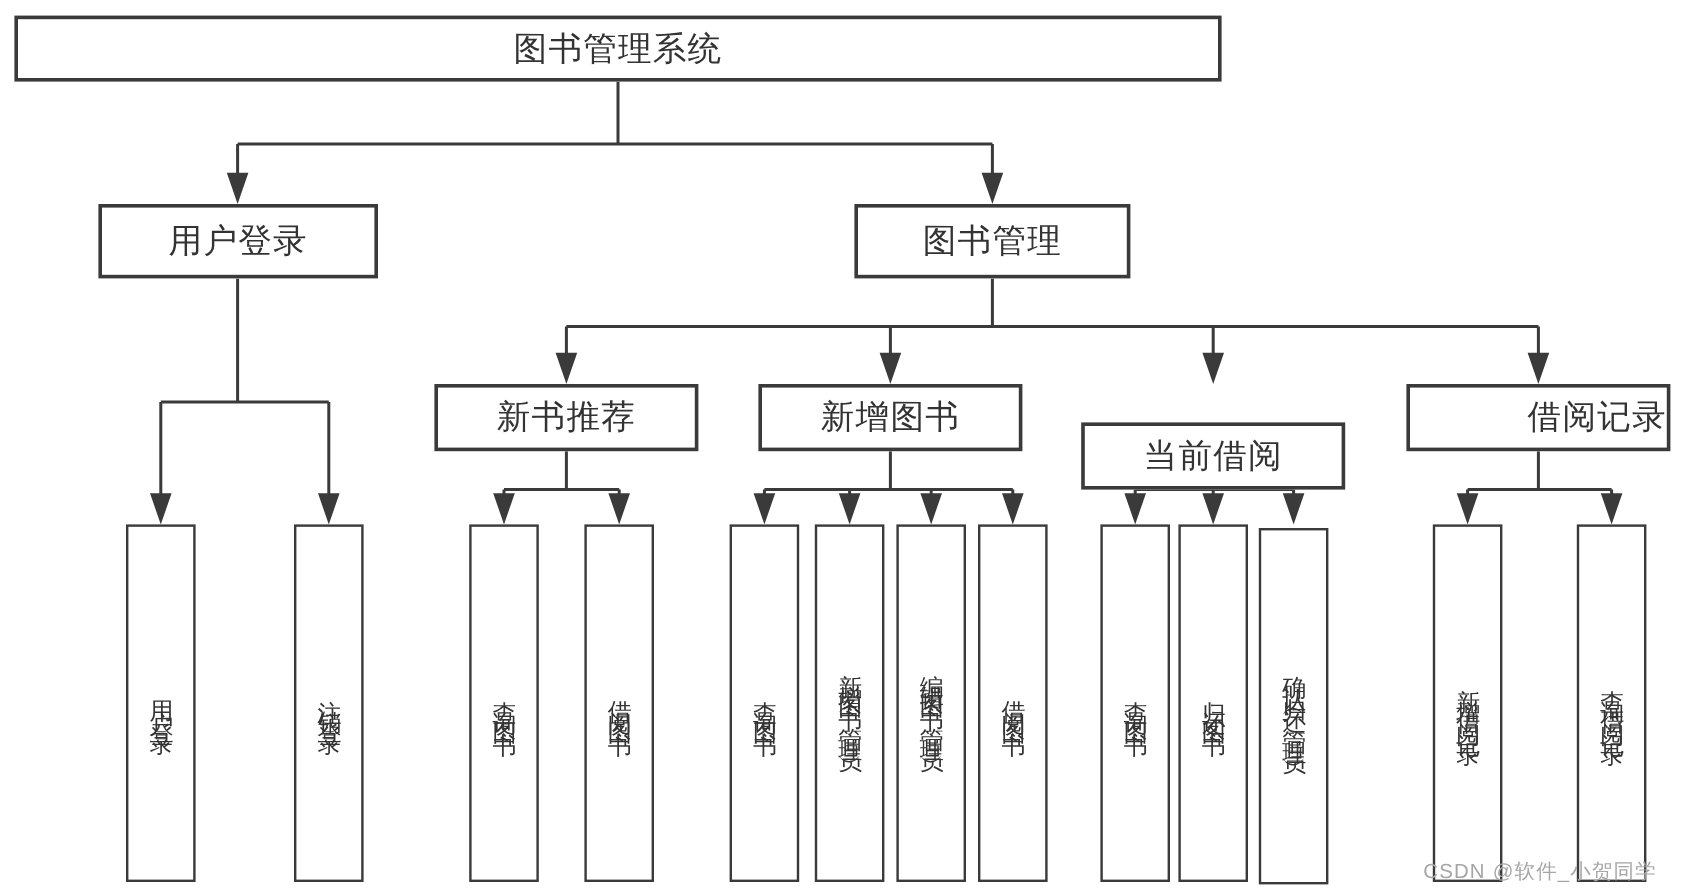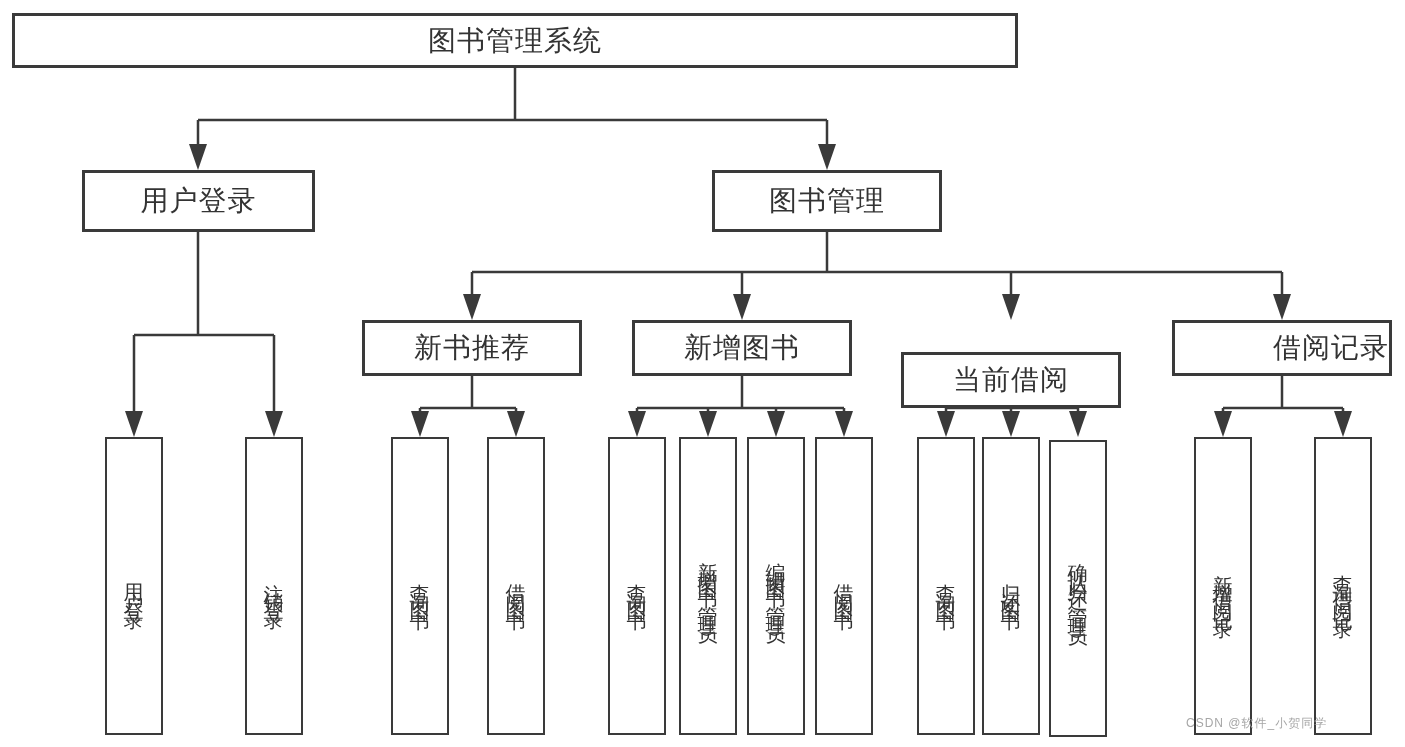--- a/index.html
+++ b/index.html
@@ -62,21 +62,21 @@
     text-orientation: mixed;
     font-size: 20px;
     line-height: 1;
     letter-spacing: 9px;
     white-space: nowrap;
   }
   .watermark {
     position: absolute;
     left: 1186px;
     top: 715px;
-    font-size: 12px;
+    font-size: 17px;
     letter-spacing: 1px;
     color: var(--wm);
     white-space: nowrap;
   }
 </style>
 </head>
 <body>
 
 <div class="canvas">
 

